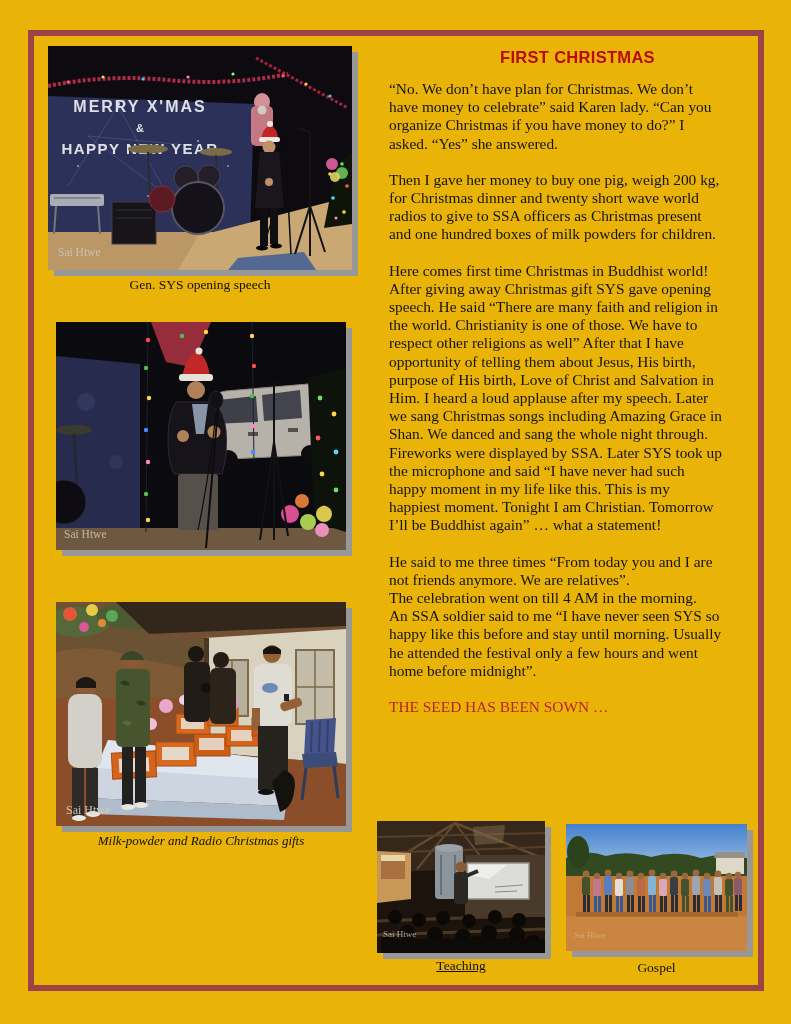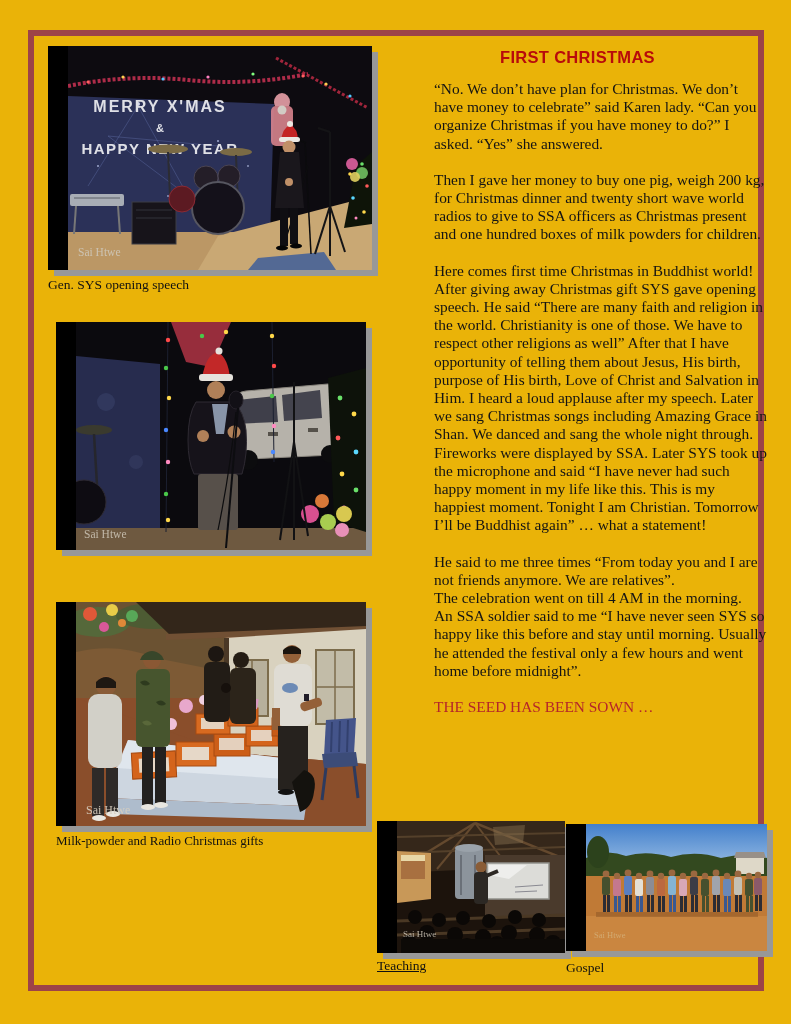--- a/index.html
+++ b/index.html
@@ -1,26 +1,26 @@
 <!DOCTYPE html>
 <html><head>
 <meta charset="utf-8">
 <style>
   html,body{margin:0;padding:0;background:#ffffff;}
   .page{position:relative;width:791px;height:1024px;background:#eab308;overflow:hidden;
         font-family:"Liberation Serif",serif;color:#141414;}
   .frame{position:absolute;left:28px;top:30px;width:736px;height:961px;
          border:6px solid #9d4348;box-sizing:border-box;}
-  .photo{position:absolute;background:#000;box-shadow:6px 6px 0 #989898;padding-left:20px;}
+  .photo{position:absolute;background:#000;box-shadow:6px 6px 0 #989898;}
   .photo svg{display:block;}
-  .caption{position:absolute;font-size:13.5px;color:#111;}
+  .caption{position:absolute;text-align:center;font-size:13.5px;color:#111;}
   .title{position:absolute;left:389px;top:48px;width:377px;text-align:center;
          font-family:"Liberation Sans",sans-serif;font-weight:bold;font-size:16.5px;
          letter-spacing:.3px;color:#b80b0b;}
-  .bodycol{position:absolute;left:389px;top:80px;width:334px;font-size:15.4px;line-height:18.2px;margin-left:45px;}
+  .bodycol{position:absolute;left:389px;top:80px;width:334px;font-size:15.4px;line-height:18.2px;}
   .bodycol p{margin:0 0 18px 0;white-space:pre-line;}
   .seed{color:#b5252a;margin:0;}
   .notebox{position:absolute;left:58px;top:874px;width:295px;height:47px;
            border:2px solid #1c1c1c;box-sizing:border-box;display:flex;align-items:center;justify-content:center;
            text-align:center;font-size:14.6px;line-height:20px;white-space:pre-line;}
   .wm{font-family:"Liberation Serif",serif;}
 </style>
 </head>
 <body>
 
@@ -324,21 +324,21 @@
         <line x1="264" y1="119" x2="263" y2="150" stroke="#32406e" stroke-width="2"></line>
         <line x1="272" y1="118" x2="271" y2="150" stroke="#32406e" stroke-width="2"></line>
         <polygon points="246,152 280,150 282,164 248,166" fill="#3c4c78"></polygon>
         <line x1="250" y1="166" x2="246" y2="198" stroke="#2c3a5e" stroke-width="3"></line>
         <line x1="278" y1="164" x2="282" y2="196" stroke="#2c3a5e" stroke-width="3"></line>
       </g>
       <path d="M228,168 q14,4 10,22 q-2,16 -14,20 l-8,-30 Z" fill="#14120e"></path>
       <text x="10" y="212" class="wm" font-size="12" fill="#d8cfc0" opacity="0.9">Sai Htwe</text>
     </svg>
   </div>
-  <div class="caption" style="left:56px;top:833px;width:290px;font-size:13px;">Milk-powder and Radio Christmas gifts</div>
+  <div class="caption" style="left:56px;top:833px;width:290px;font-size:13px;font-style:italic;">Milk-powder and Radio Christmas gifts</div>
 
 
   <div class="photo" style="left:377px;top:821px;width:168px;height:132px;">
     <svg viewBox="0 0 168 132" width="168" height="132">
       <rect width="168" height="132" fill="#1c130c"></rect>
       <g>
         <polygon points="0,0 168,0 168,44 0,52" fill="#35271a"></polygon>
         <line x1="78" y1="2" x2="0" y2="50" stroke="#64492e" stroke-width="2.5"></line>
         <line x1="78" y1="2" x2="40" y2="48" stroke="#64492e" stroke-width="2"></line>
         <line x1="78" y1="2" x2="110" y2="44" stroke="#64492e" stroke-width="2"></line>

